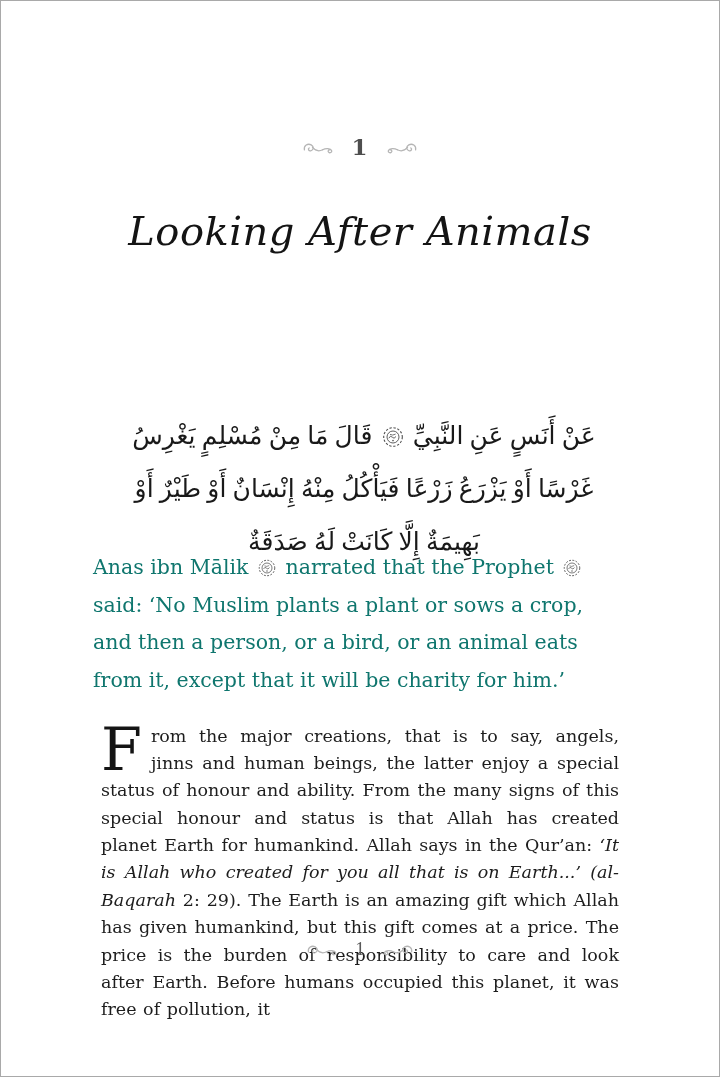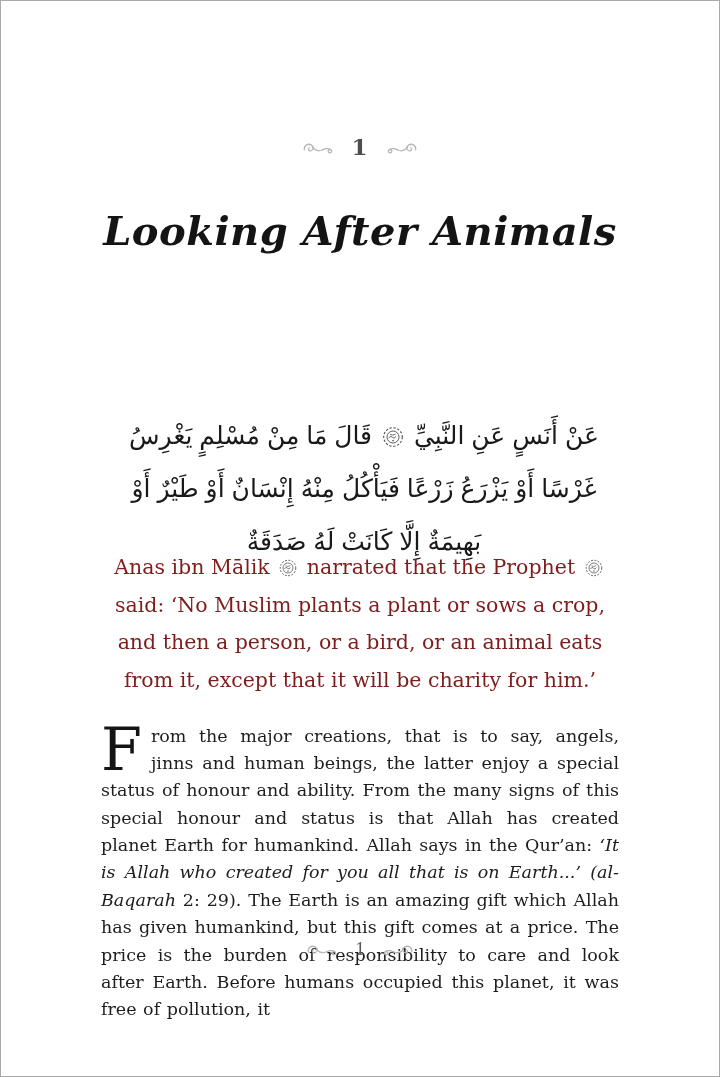--- a/index.html
+++ b/index.html
@@ -38,45 +38,45 @@
     font-family: "Liberation Serif", serif;
   }
 
   
   .chapter-title {
     position: absolute; top: 204px; left: 60px; right: 60px;
     margin: 0;
     text-align: center;
     font-family: "DejaVu Serif", serif;
     font-style: italic;
-    font-weight: bold;
+    font-weight: normal;
     font-size: 40px;
     line-height: 1.3;
     color: #141414;
     letter-spacing: 0.5px;
   }
 
   
   .hadith-arabic {
     position: absolute; top: 408px; left: 104px; right: 96px;
     direction: rtl;
     text-align: center;
-    font-family: Liberation Sans, sans-serif;
+    font-family: Liberation Serif, serif;
     font-size: 25px;
     line-height: 2.12;
     color: #191919;
   }
 
   
   .translation {
     position: absolute; top: 548px; left: 92px; right: 92px;
-    text-align: center;
+    text-align: left;
     font-size: 20.5px;
     line-height: 1.84;
-    color: #7f1d1d;
+    color: #0f766e;
   }
 
   
   .body-paragraph {
     position: absolute; top: 704px; left: 100px; right: 100px;
     text-align: justify;
     font-size: 17.5px;
     line-height: 1.565;
     color: #1d1d1d;
     word-spacing: 1px;

